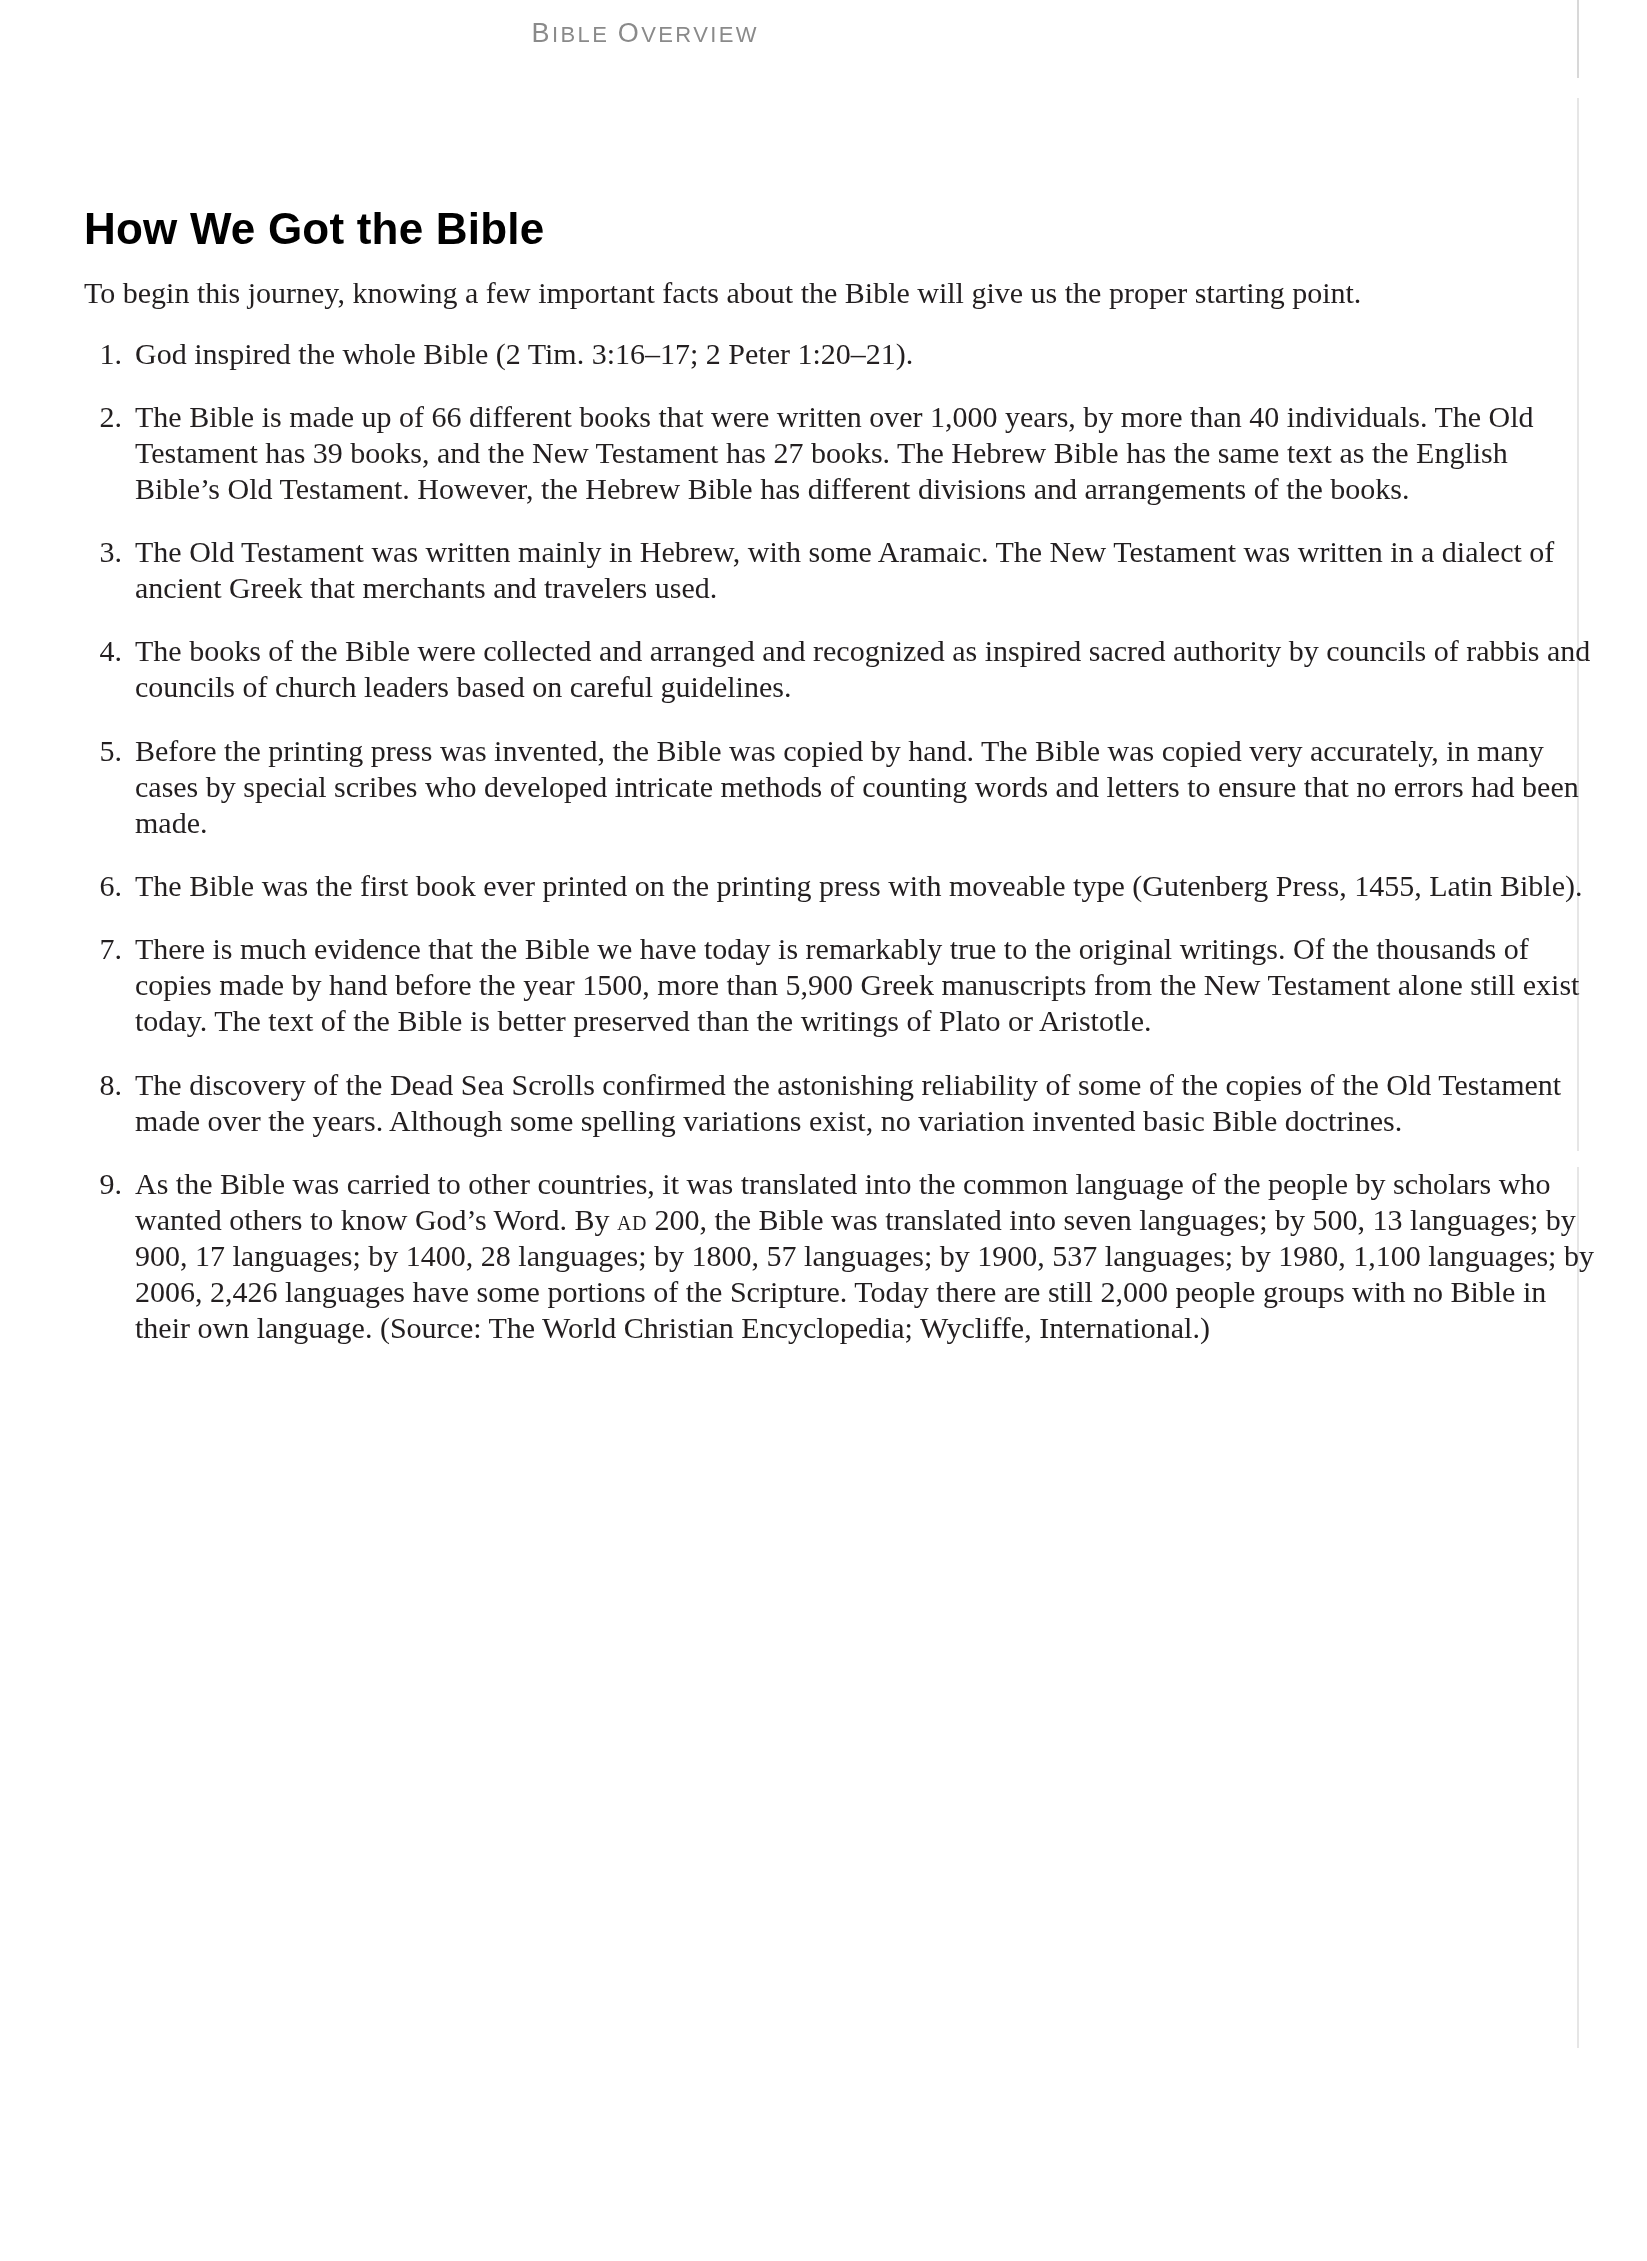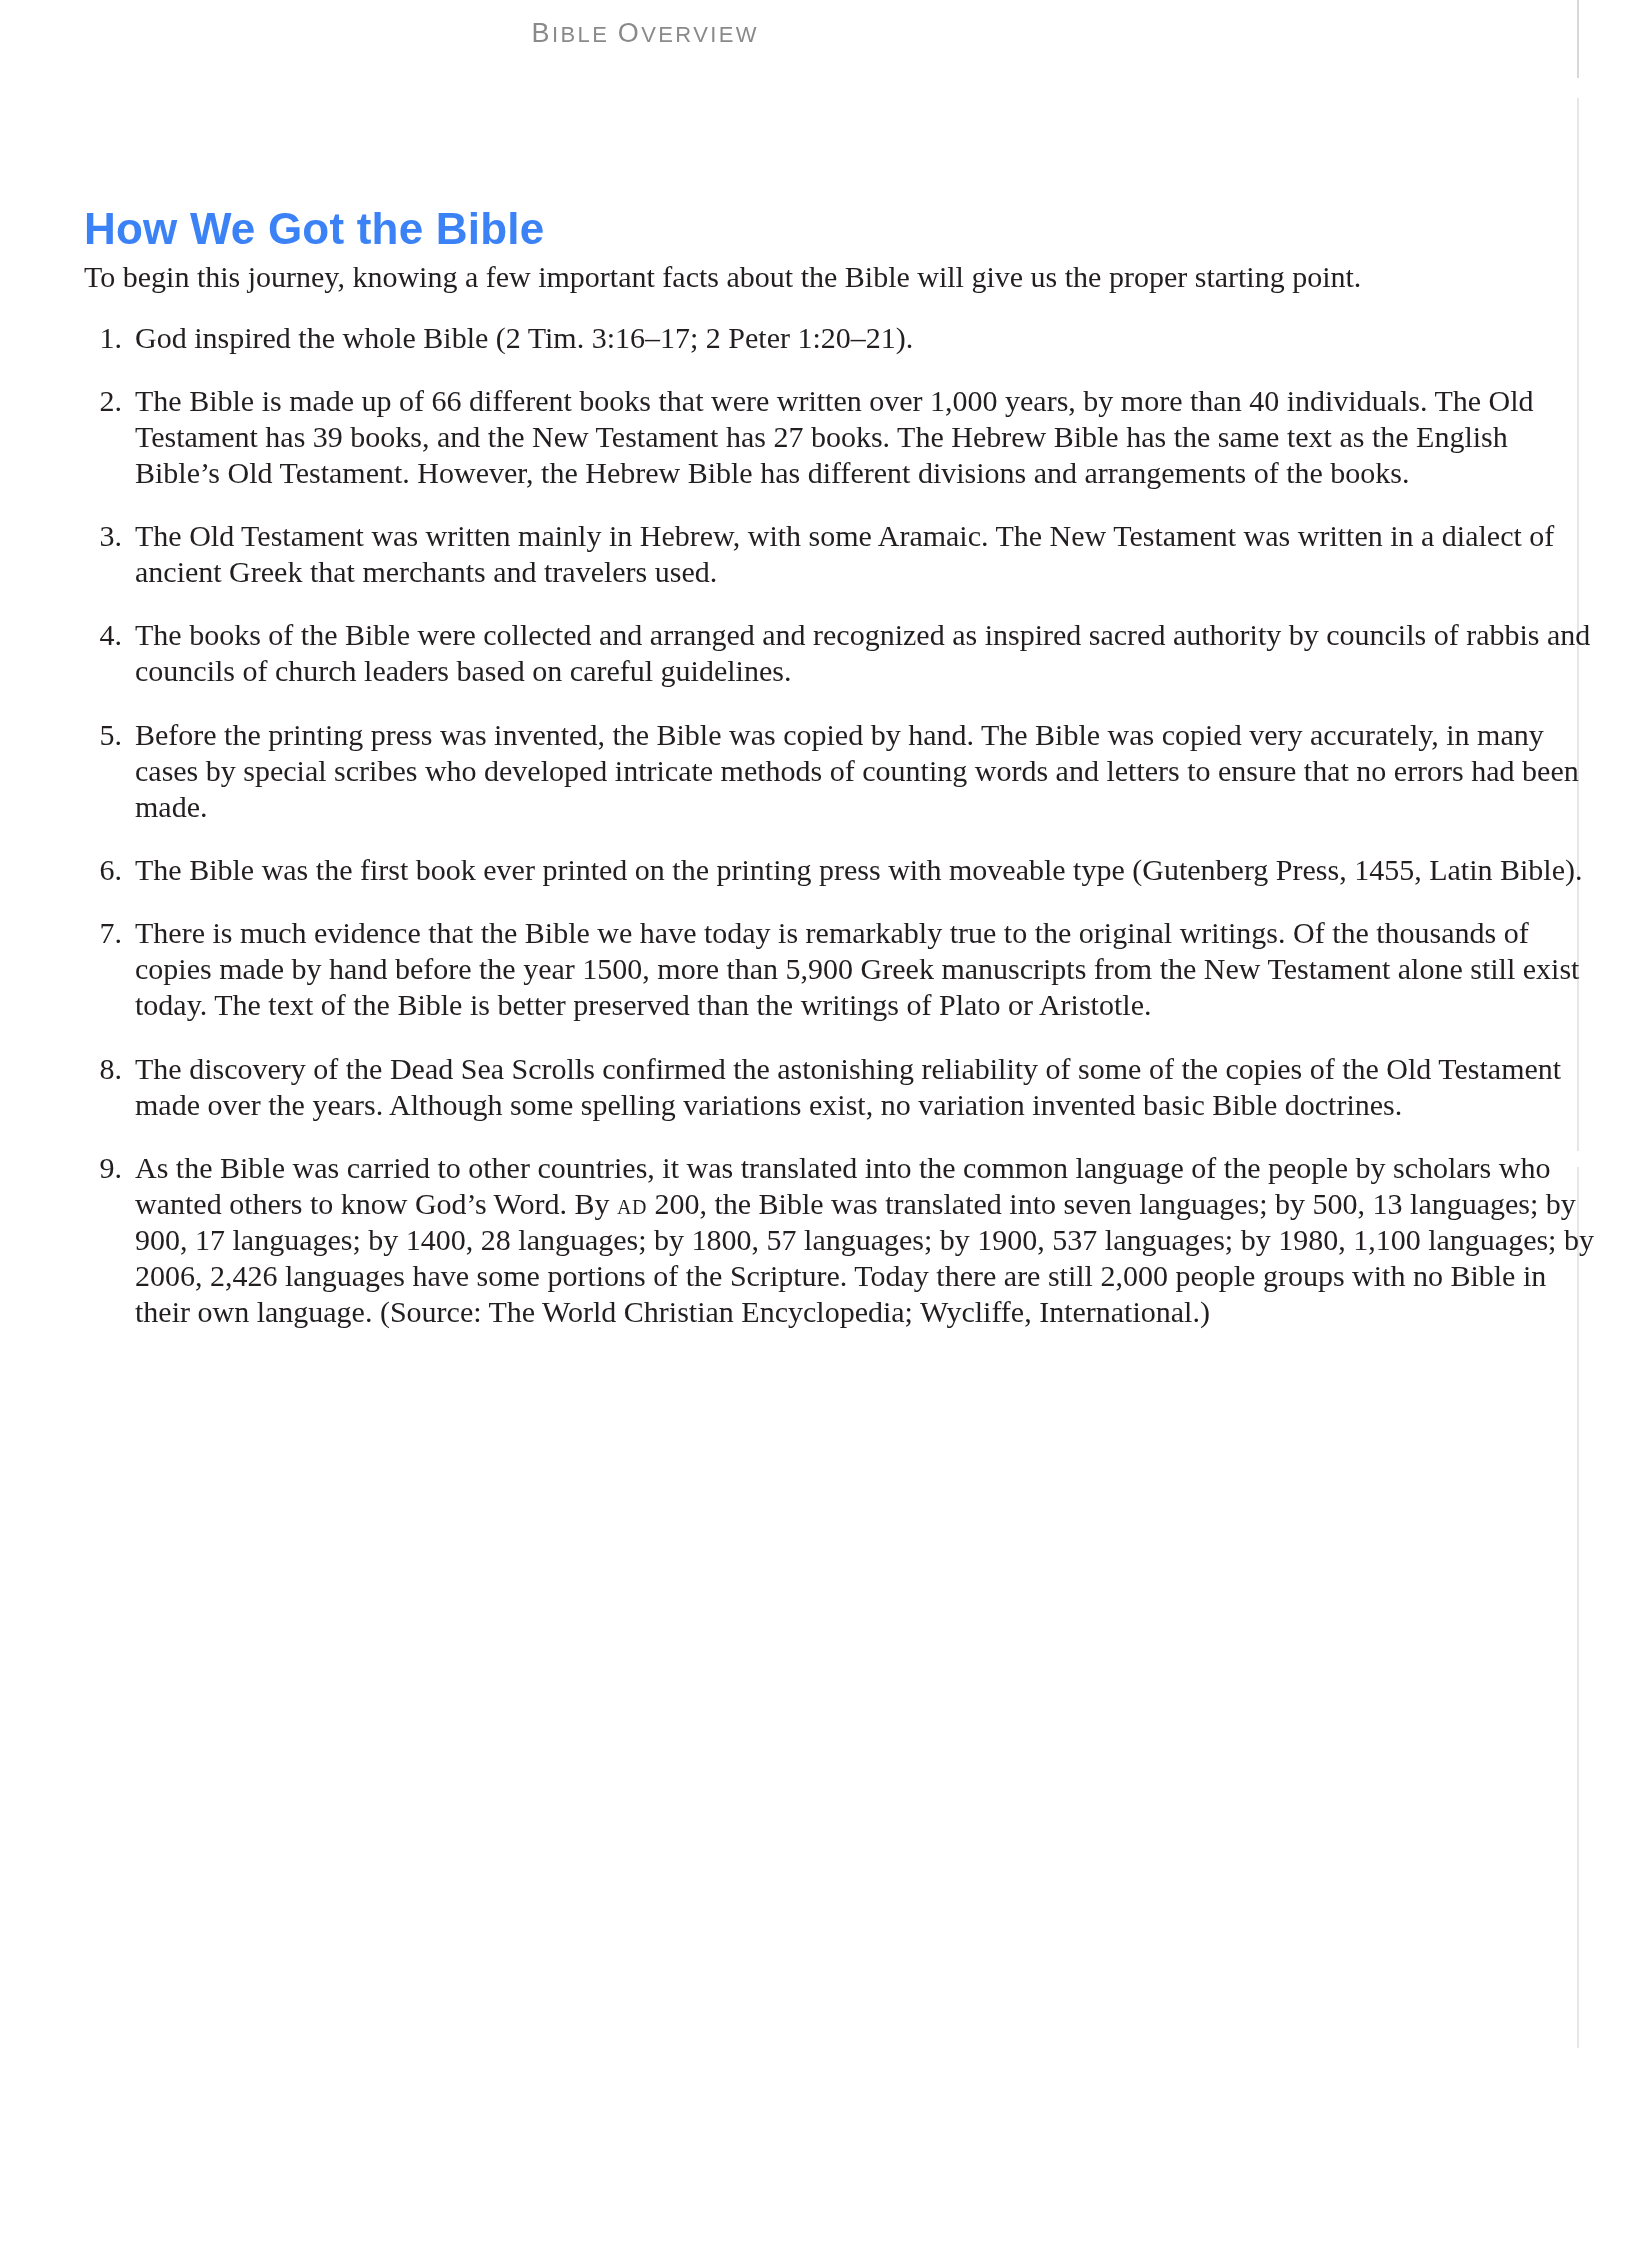--- a/index.html
+++ b/index.html
@@ -60,29 +60,29 @@
   }
 
   
   .title {
     position: absolute;
     left: 84px;
     top: 175px;
     font-family: "Liberation Sans", sans-serif;
     font-weight: bold;
     font-size: 44px;
-    color: #3b82f6;
+    color: #000000;
     letter-spacing: 0.2px;
   }
 
   
   .body {
     position: absolute;
     left: 84px;
-    top: 259px;
+    top: 275px;
     width: 1485px;
   }
   .lead {
     font-size: 30px;
     line-height: 1.2;
     margin: 0 0 24.5px 0;
     width: 1412px;
   }
   ol.facts {
     margin: 0;

